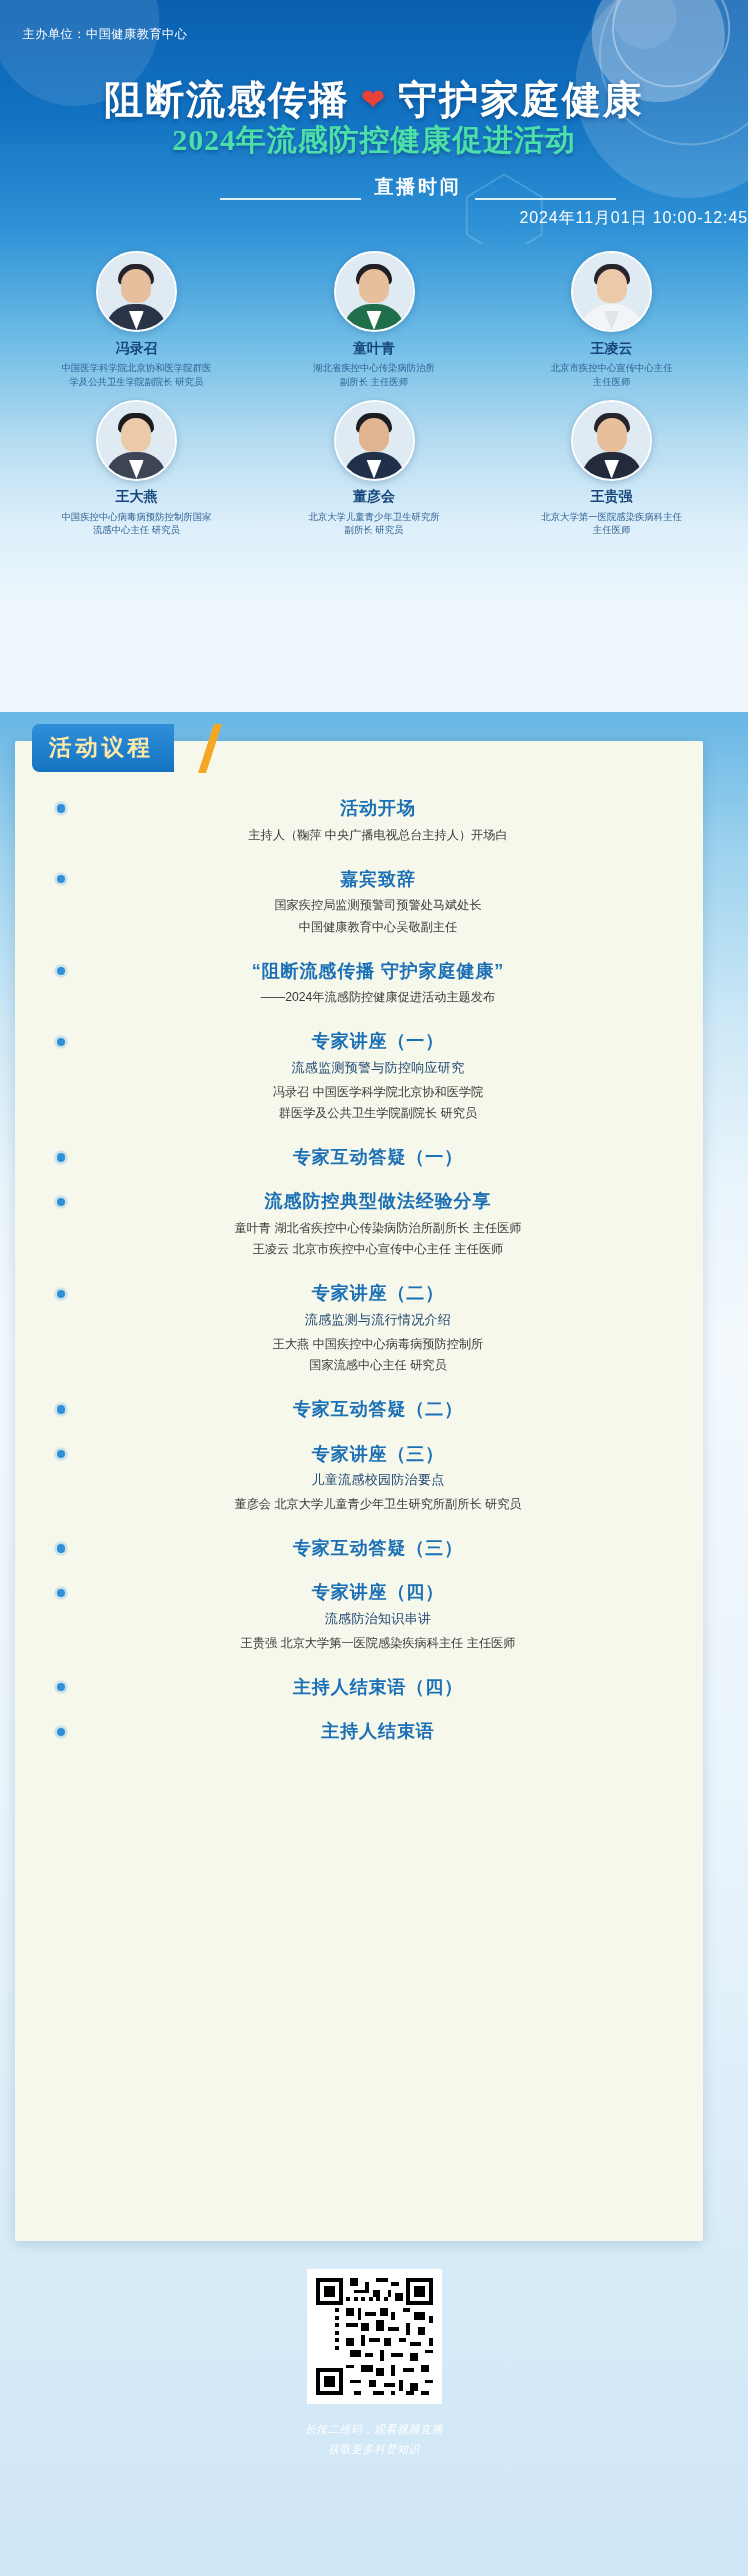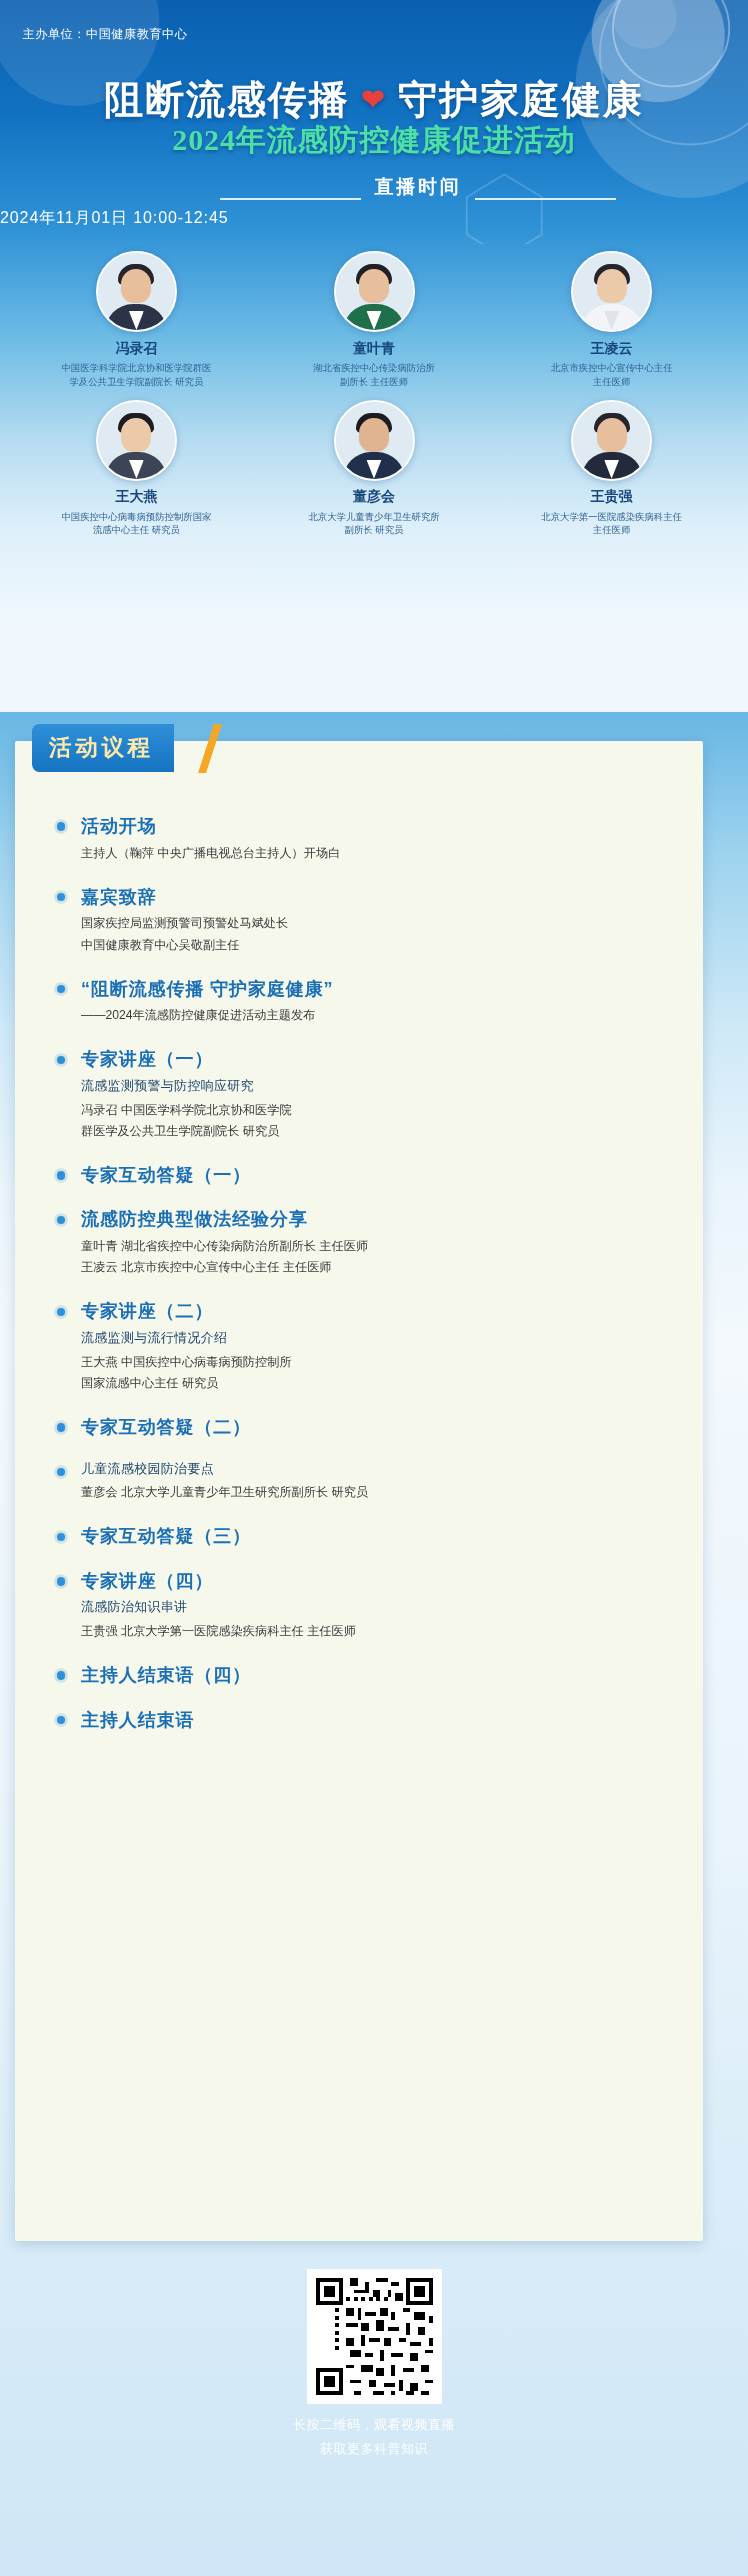--- a/index.html
+++ b/index.html
@@ -52,21 +52,21 @@
     font-family: "Liberation Serif", serif;
   }
   .live-label-row {
     position: absolute; top: 174px; left: 0; width: 100%;
     display: flex; align-items: flex-end; justify-content: center; gap: 13px; margin-left: 44px;
   }
   .live-line { width: 141px; height: 1.9px; background: #ffffff; opacity: .85; }
   .live-label { color: #ffffff; font-size: 19px; font-weight: bold; letter-spacing: 2.8px; }
   .live-time {
     position: absolute; top: 208px; left: 0; width: 100%;
-    text-align: left; color: #ffffff; font-size: 16px; letter-spacing: 0.9px;
+    text-align: right; color: #ffffff; font-size: 16px; letter-spacing: 0.9px;
   }
   
   .speakers {
     position: absolute; top: 251px; left: 0; width: 100%;
   }
   .speaker-row { display: flex; justify-content: center; gap: 20.6px; margin-bottom: 11.2px; }
   .speaker { width: 217px; text-align: center; }
   .avatar {
     width: 81px; height: 81px; border-radius: 50%;
     margin: 0 auto 7.5px auto;
@@ -116,21 +116,21 @@
     font-size: 22.5px; font-weight: bold; letter-spacing: 3.7px;
     padding: 8.4px 20.6px 8.4px 17px;
     border-radius: 7.5px 0 0 7.5px;
   }
   .badge-slash2 {
     position: absolute; top: -17px; left: 191px;
     width: 7.5px; height: 49px; background: #f5a623;
     transform: skewX(-18deg);
   }
   .agenda-list {
-    position: absolute; top: 73px; left: 36px; right: 28px;
+    position: absolute; top: 55px; left: 36px; right: 28px; text-align: center;
   }
   .agenda-item { position: relative; padding-left: 30px; margin-bottom: 20.6px; }
   .dot {
     position: absolute; left: 5.6px; top: 8.4px;
     width: 8.4px; height: 8.4px; border-radius: 50%;
     background: #2f8fd8;
     box-shadow: 0 0 0 2.8px rgba(47,143,216,0.20);
   }
   .ag-title { font-size: 18px; color: #1a6fb5; font-weight: bold; letter-spacing: 0.9px; }
   .ag-sub { font-size: 13px; color: #20476f; margin-top: 5.6px; letter-spacing: 0.3px; }
@@ -138,21 +138,21 @@
     font-size: 12.2px; color: #3a3a3a; margin-top: 4.7px; line-height: 1.75;
     white-space: pre-line;
   }
   
   .qr-wrap { position: absolute; top: 2269px; left: 0; width: 100%; text-align: center; }
   .qr {
     width: 135px; height: 135px; margin: 0 auto;
     background: #ffffff; padding: 5.6px;
     display: block;
   }
-  .qr-cap { margin-top: 9px; color: #ffffff; font-size: 13px; line-height: 1.85; letter-spacing: 0.5px; }
+  .qr-cap { margin-top: 15px; color: #ffffff; font-size: 11px; line-height: 1.85; letter-spacing: 0.5px; font-style: italic; }
 </style>
 </head>
 <body>
 
 <div class="page">
 
   <div class="hero">
     <svg class="hero-deco" viewBox="0 0 320 260">
       <circle cx="238" cy="30" r="62" fill="none" stroke="#ffffff" stroke-opacity="0.35" stroke-width="2"></circle>
       <circle cx="258" cy="58" r="96" fill="none" stroke="#ffffff" stroke-opacity="0.22" stroke-width="2"></circle>
@@ -310,20 +310,21 @@
             国家流感中心主任 研究员</div>
       </div>
 
       <div class="agenda-item">
         <span class="dot"></span>
         <div class="ag-title">专家互动答疑（二）</div>
       </div>
 
       <div class="agenda-item">
         <span class="dot"></span>
+        <div class="ag-title">专家讲座（三）</div>
         <div class="ag-sub">儿童流感校园防治要点</div>
         <div class="ag-desc">董彦会 北京大学儿童青少年卫生研究所副所长 研究员</div>
       </div>
 
       <div class="agenda-item">
         <span class="dot"></span>
         <div class="ag-title">专家互动答疑（三）</div>
       </div>
 
       <div class="agenda-item">

